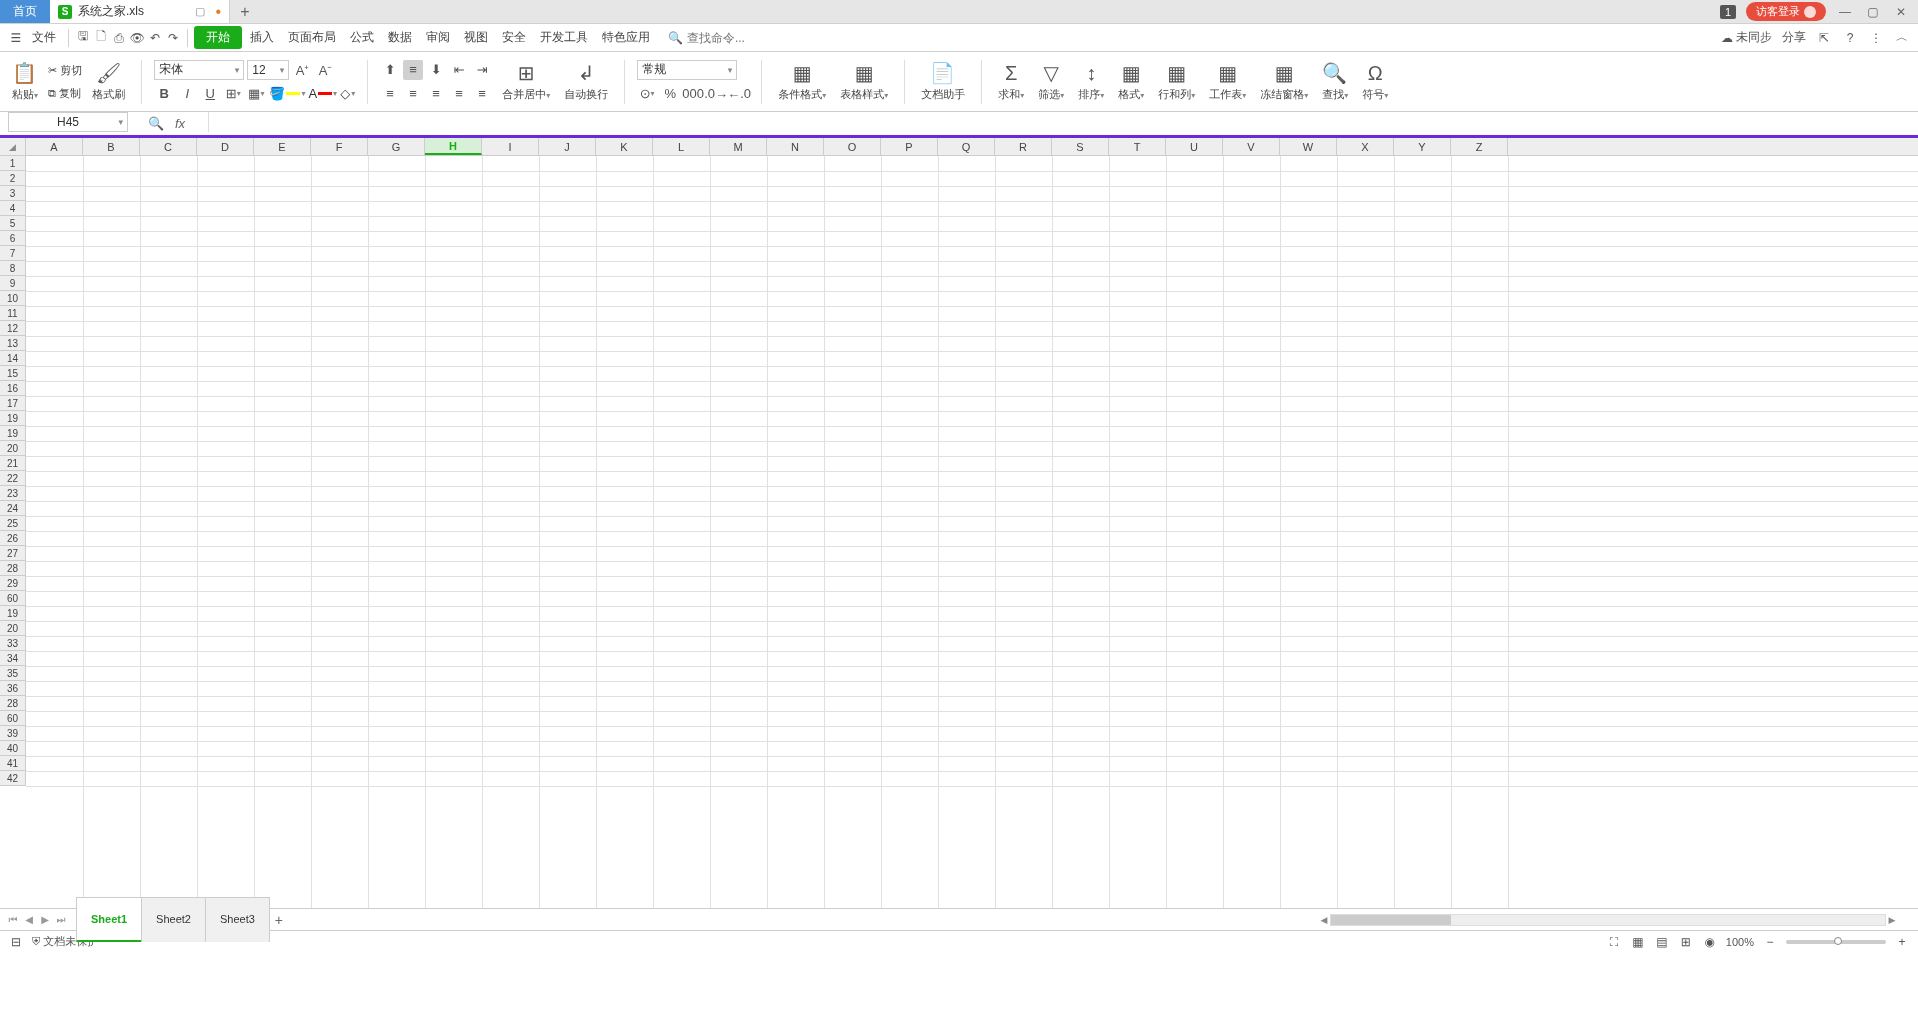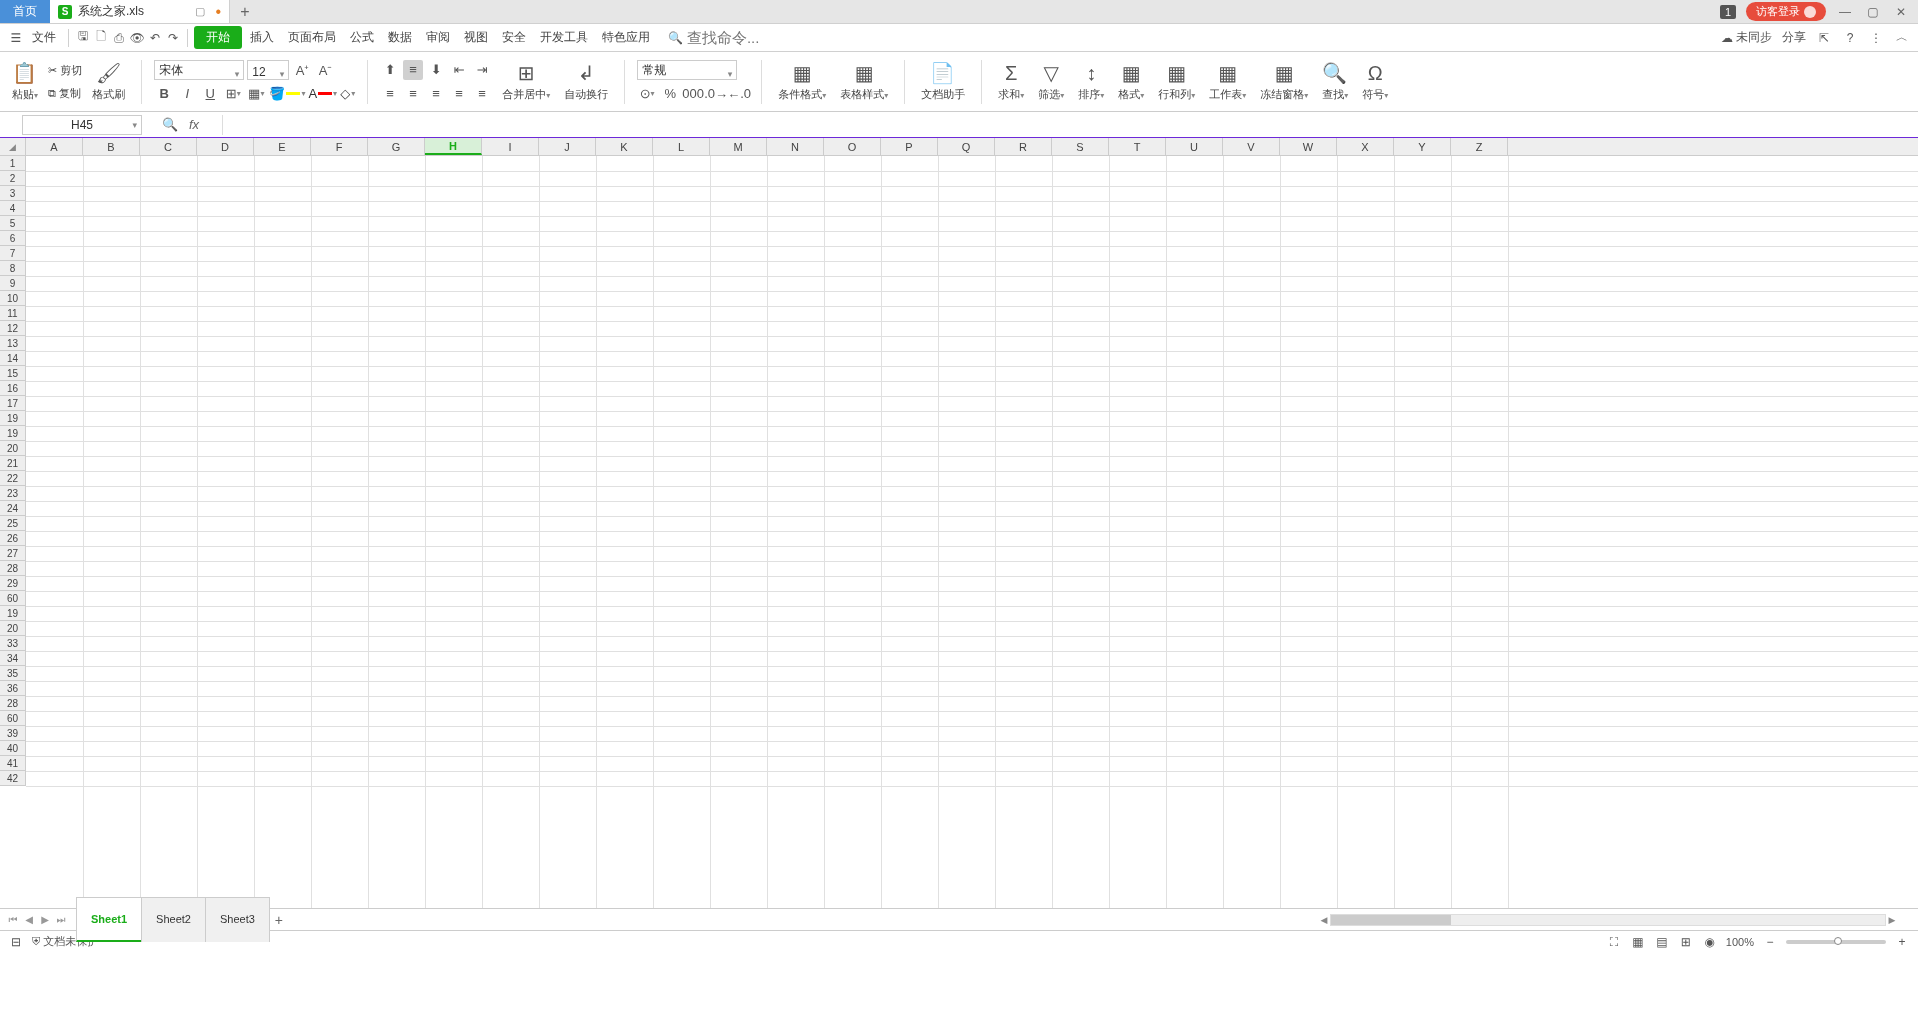--- a/index.html
+++ b/index.html
@@ -21,45 +21,45 @@
 .login-btn .av { width: 12px; height: 12px; background: #fff; border-radius: 50%; opacity: 0.8; }
 .wbtn { width: 18px; height: 18px; display: flex; align-items: center; justify-content: center; color: #666; cursor: pointer; font-size: 12px; }
 
 
 .menubar { height: 28px; display: flex; align-items: center; padding: 0 8px; gap: 2px; border-bottom: 1px solid #d0d0d0; }
 .mbtn { padding: 3px 6px; color: #444; font-size: 12px; cursor: pointer; display: flex; align-items: center; gap: 3px; }
 .mbtn.active { background: #1aad19; color: #fff; border-radius: 3px; padding: 3px 12px; }
 .msep { width: 1px; height: 18px; background: #d0d0d0; margin: 0 4px; }
 .micon { width: 16px; height: 16px; display: flex; align-items: center; justify-content: center; color: #555; }
 .search-cmd { display: flex; align-items: center; gap: 4px; color: #888; font-size: 12px; margin-left: 10px; }
-.search-cmd input { border: none; outline: none; width: 100px; font-size: 15px; color: #666; }
+.search-cmd input { border: none; outline: none; width: 100px; font-size: 12px; color: #666; }
 .mright { margin-left: auto; display: flex; align-items: center; gap: 10px; }
 .mright .lbl { font-size: 12px; color: #555; display: flex; align-items: center; gap: 3px; }
 
 
 .ribbon { height: 60px; display: flex; align-items: center; padding: 0 8px; border-bottom: 1px solid #ccc; gap: 6px; }
 .rgroup { display: flex; align-items: center; gap: 3px; }
 .rsep { width: 1px; height: 44px; background: #ddd; margin: 0 6px; }
 .rbtn-big { display: flex; flex-direction: column; align-items: center; gap: 2px; cursor: pointer; padding: 2px 4px; min-width: 32px; }
 .rbtn-big .ic { width: 24px; height: 24px; display: flex; align-items: center; justify-content: center; font-size: 20px; color: #555; }
 .rbtn-big .lb { font-size: 11px; color: #444; white-space: nowrap; }
 .rcol { display: flex; flex-direction: column; gap: 4px; }
 .rrow { display: flex; align-items: center; gap: 3px; }
 .rbtn-s { width: 20px; height: 20px; display: flex; align-items: center; justify-content: center; cursor: pointer; font-size: 13px; color: #555; border-radius: 2px; }
 .rbtn-s.active { background: #d0d0d0; }
 .rbtn-txt { display: flex; align-items: center; gap: 3px; font-size: 11px; color: #444; cursor: pointer; padding: 2px 3px; }
-.rselect { height: 20px; border: 1px solid #ccc; font-size: 12px; padding: 0 4px; background: #fff; display: flex; align-items: flex-end; }
+.rselect { height: 20px; border: 1px solid #ccc; font-size: 12px; padding: 0 4px; background: #fff; display: flex; align-items: center; }
 .rselect .arr { margin-left: auto; color: #888; font-size: 9px; }
 .colorbtn { display: flex; align-items: center; gap: 1px; cursor: pointer; }
 .colorbtn .sw { width: 14px; height: 3px; }
 .colorbtn .ic { font-size: 13px; }
 .dd { font-size: 8px; color: #888; }
 
 
-.fbar { height: 26px; display: flex; align-items: center; border-bottom: 1px solid #6d28d9; padding-left: 14px; }
+.fbar { height: 26px; display: flex; border-bottom: 3px solid #6d28d9; }
 .namebox { width: 120px; height: 20px; border: 1px solid #ccc; margin-left: 8px; display: flex; align-items: center; justify-content: center; font-size: 12px; position: relative; }
 .namebox .arr { position: absolute; right: 4px; font-size: 9px; color: #888; }
 .fbtns { display: flex; align-items: center; gap: 8px; margin: 0 20px; }
 .fbtn { width: 16px; height: 16px; display: flex; align-items: center; justify-content: center; color: #666; cursor: pointer; font-size: 13px; }
 .finput { flex: 1; height: 20px; border: none; border-left: 1px solid #ddd; padding-left: 6px; font-size: 12px; }
 
 
 .gridwrap { position: relative; height: 770px; overflow: hidden; }
 .corner { position: absolute; left: 0; top: 0; width: 26px; height: 18px; background: #eee; border-right: 1px solid #ccc; border-bottom: 1px solid #ccc; display: flex; align-items: center; justify-content: center; font-size: 9px; color: #888; }
 .colheads { position: absolute; left: 26px; top: 0; right: 0; height: 18px; display: flex; background: #eee; border-bottom: 1px solid #ccc; }

